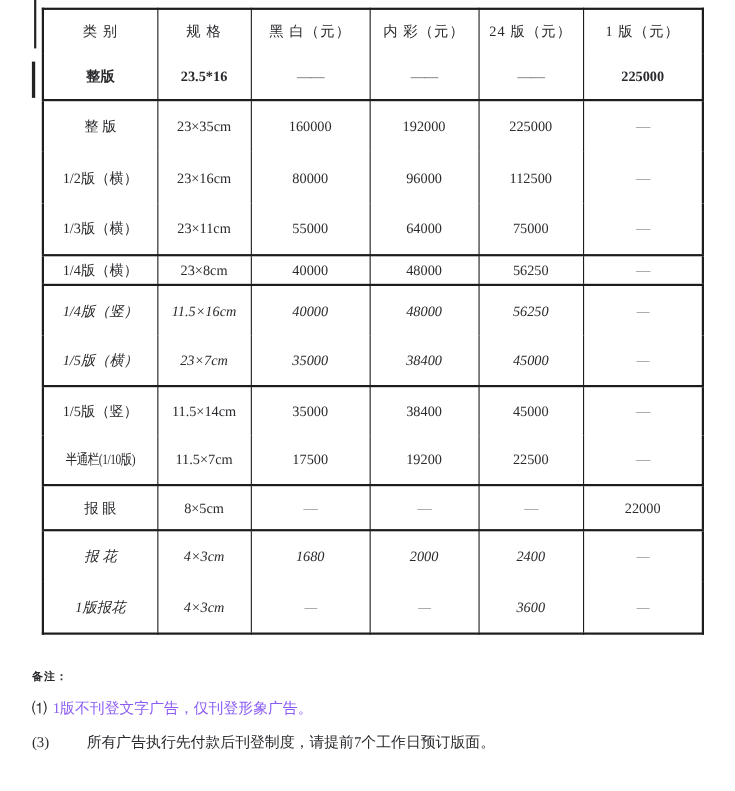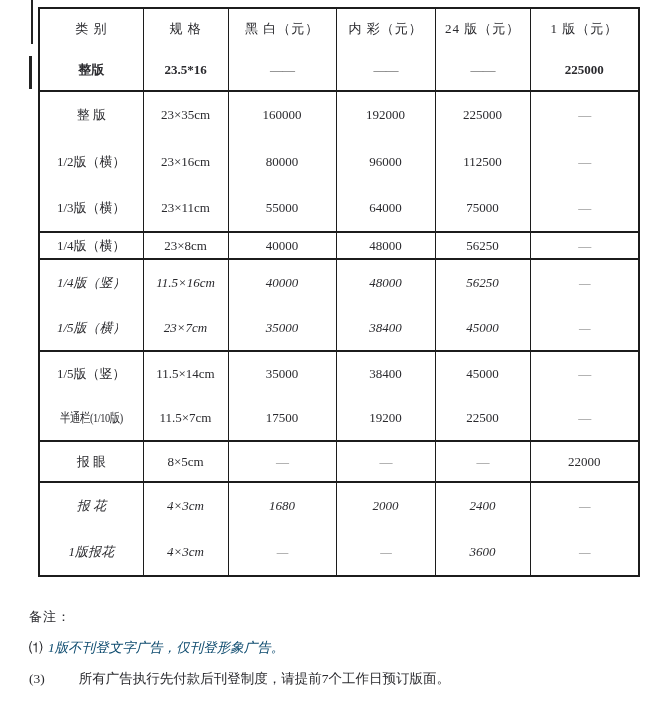--- a/index.html
+++ b/index.html
@@ -45,21 +45,21 @@
     white-space:nowrap;
   }
   
   .artifact-1{position:absolute;left:31px;top:0;width:2px;height:44px;background:#222;}
   .artifact-2{position:absolute;left:29px;top:56px;width:3px;height:33px;background:#222;}
   
   #notes{
     position:absolute;left:29px;top:608px;width:630px;
     font-size:13.5px;color:#2a2a2e;
   }
-  .notes-title{font-weight:normal;font-size:13px;letter-spacing:1px;}
+  .notes-title{font-weight:bold;font-size:10px;letter-spacing:1px;}
   .note-item{margin-top:13px;white-space:nowrap;}
   .note-marker{color:#2a2a2e;margin-right:2px;}
 </style>
 </head>
 <body>
 
 <div id="page">
 
   <div class="artifact-1"></div>
   <div class="artifact-2"></div>
@@ -190,17 +190,17 @@
           <td class="dash">—</td>
           <td>3600</td>
           <td class="dash">—</td>
         </tr>
       </tbody>
     </table>
 
   <div id="notes">
     <div class="notes-title">备注：</div>
 
-  <div class="note-item"><span class="note-marker">⑴ </span><span style="color: #0c4a6e; font-style: italic;">1版不刊登文字广告，仅刊登形象广告。</span></div>
+  <div class="note-item"><span class="note-marker">⑴ </span><span style="color: #8b5cf6;">1版不刊登文字广告，仅刊登形象广告。</span></div>
       <div class="note-item"><span class="note-marker">(3)</span><span style="color: rgb(42, 42, 46); margin-left: 32px;">所有广告执行先付款后刊登制度，请提前7个工作日预订版面。</span></div>
     </div>
 
 </div>
 
 </body></html>

